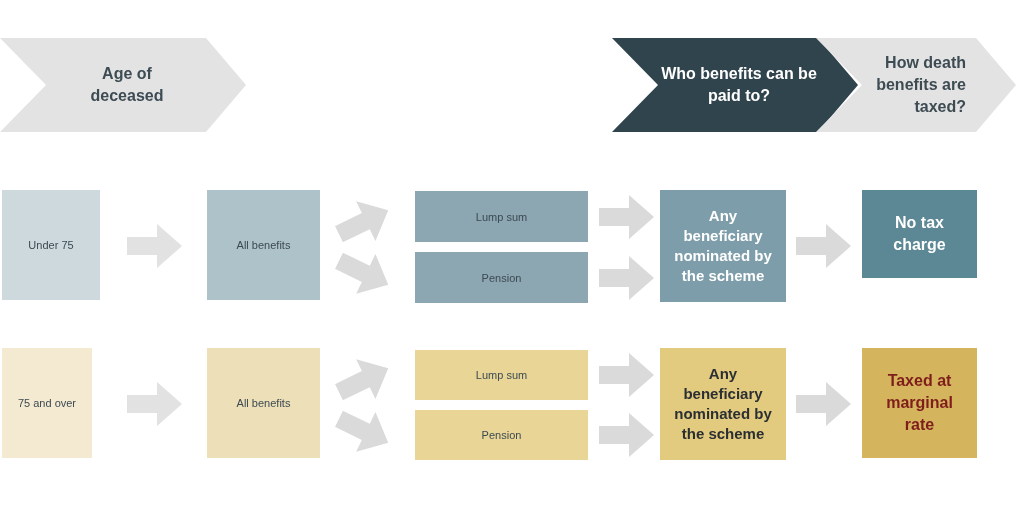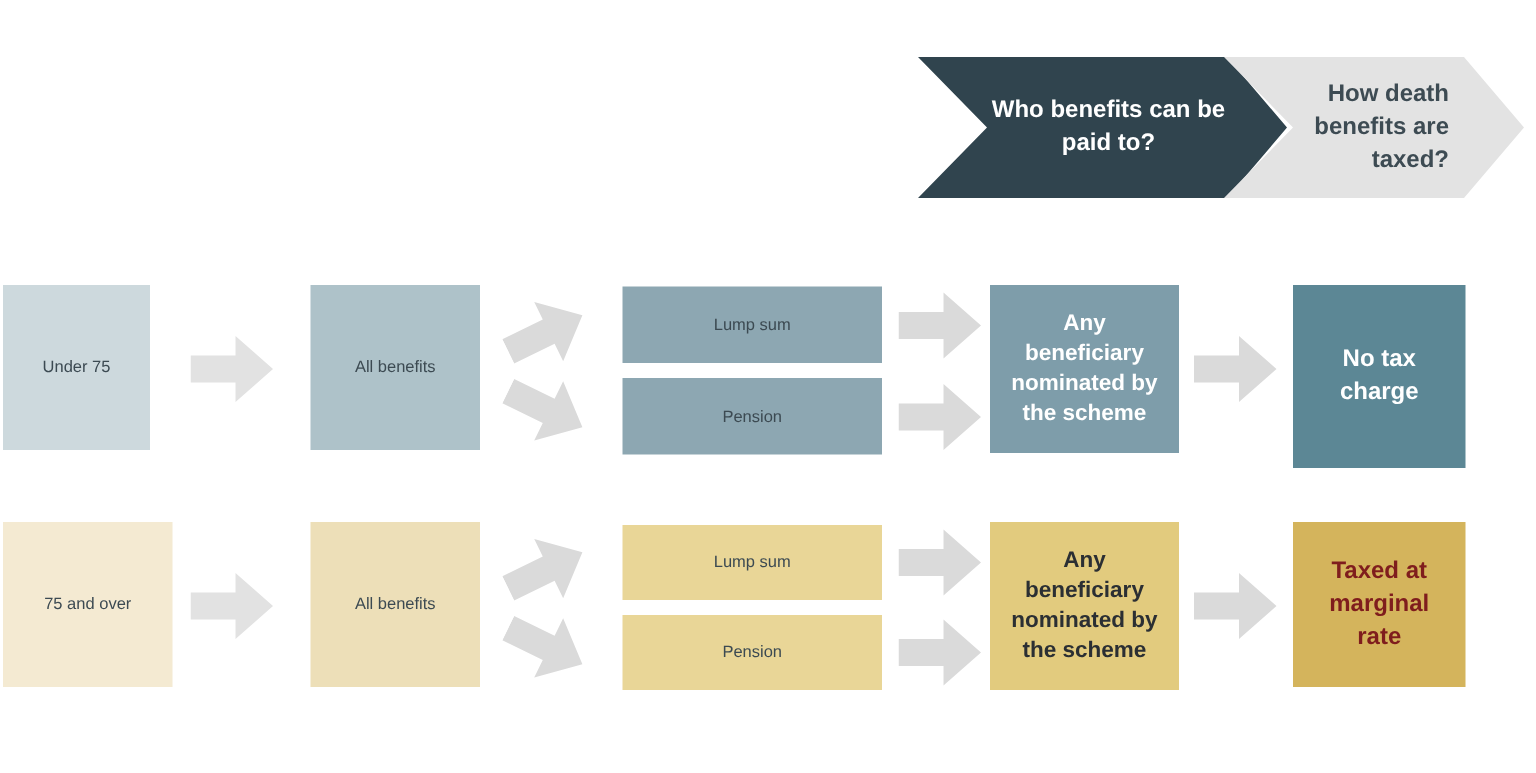--- a/index.html
+++ b/index.html
@@ -34,24 +34,24 @@
     text-align:center;font-size:11px;line-height:22px;color:#3c4a52;
   }
   .box .box-label{display:block;}
   
   .r1-age        {left:2px;  top:190px;width:98px;height:110px;background:#cdd9dd;}
   .r1-benefits   {left:207px;top:190px;width:113px;height:110px;background:#aec2c9;}
   .r1-lump       {left:415px;top:191px;width:173px;height:51px; background:#8da7b2;}
   .r1-pension    {left:415px;top:252px;width:173px;height:51px; background:#8da7b2;}
   .r1-beneficiary{left:660px;top:190px;width:126px;height:112px;background:#7e9daa;
                   color:#ffffff;font-weight:700;font-size:15px;line-height:20px;}
-  .r1-tax        {left:862px;top:190px;width:115px;height:122px;background:#5c8795;
+  .r1-tax        {left:862px;top:190px;width:115px;height:88px;background:#5c8795;
                   color:#ffffff;font-weight:700;font-size:16px;line-height:22px;}
   
-  .r2-age        {left:2px;  top:348px;width:113px;height:110px;background:#f4ead2;}
+  .r2-age        {left:2px;  top:348px;width:90px;height:110px;background:#f4ead2;}
   .r2-benefits   {left:207px;top:348px;width:113px;height:110px;background:#eddfb8;}
   .r2-lump       {left:415px;top:350px;width:173px;height:50px; background:#e9d697;}
   .r2-pension    {left:415px;top:410px;width:173px;height:50px; background:#e9d697;}
   .r2-beneficiary{left:660px;top:348px;width:126px;height:112px;background:#e2cb7e;
                   color:#2b2f33;font-weight:700;font-size:15px;line-height:20px;}
   .r2-tax        {left:862px;top:348px;width:115px;height:110px;background:#d4b45c;
                   color:#7f1d1d;font-weight:700;font-size:16px;line-height:22px;}
   .narrow-70{max-width:70px;}
   .narrow-76{max-width:76px;}
   .narrow-106{max-width:106px;}
@@ -77,20 +77,23 @@
 
 <div class="canvas">
 
   <svg width="0" height="0" style="position:absolute">
     <defs>
       <path id="barrow" d="M0 14 H30 V1 L55 23 L30 45 V32 H0 Z"></path>
     </defs>
   </svg>
 
   <div class="chevron-band">
+    <div class="chevron light step-1">
+      <div class="step-label">Age of deceased</div>
+    </div>
     <div class="chevron dark step-4">
       <div class="step-label">Who benefits can be paid to?</div>
     </div>
     <div class="chevron light step-5">
       <div class="step-label">How death benefits are taxed?</div>
     </div>
   </div>
 
   <div>
     <div class="box r1-age">

